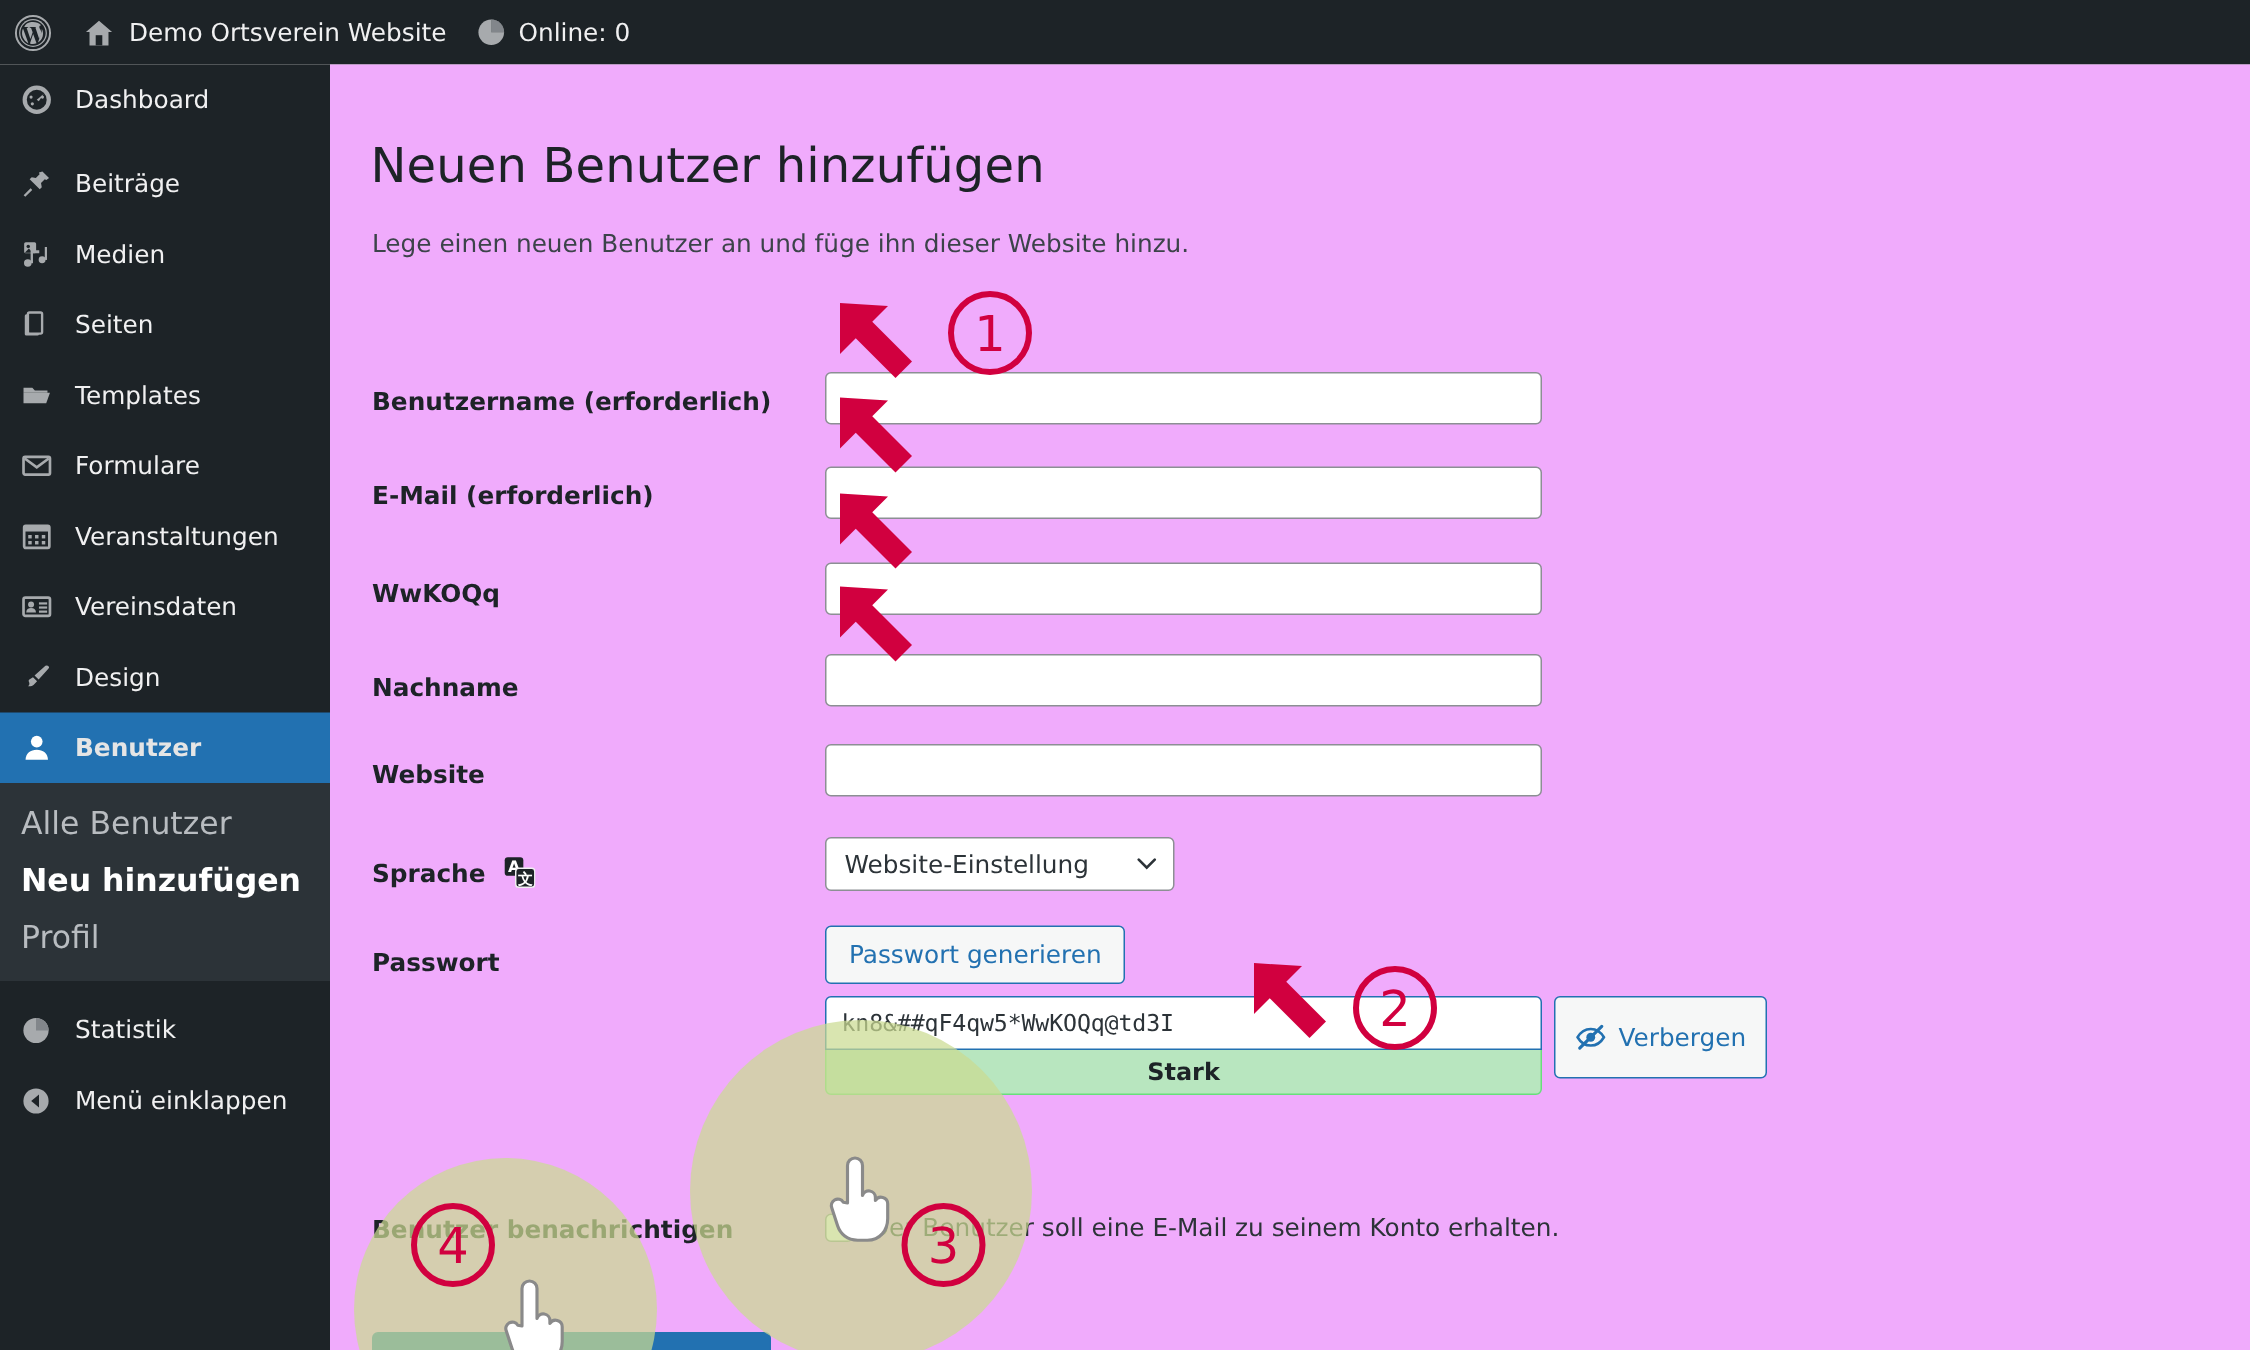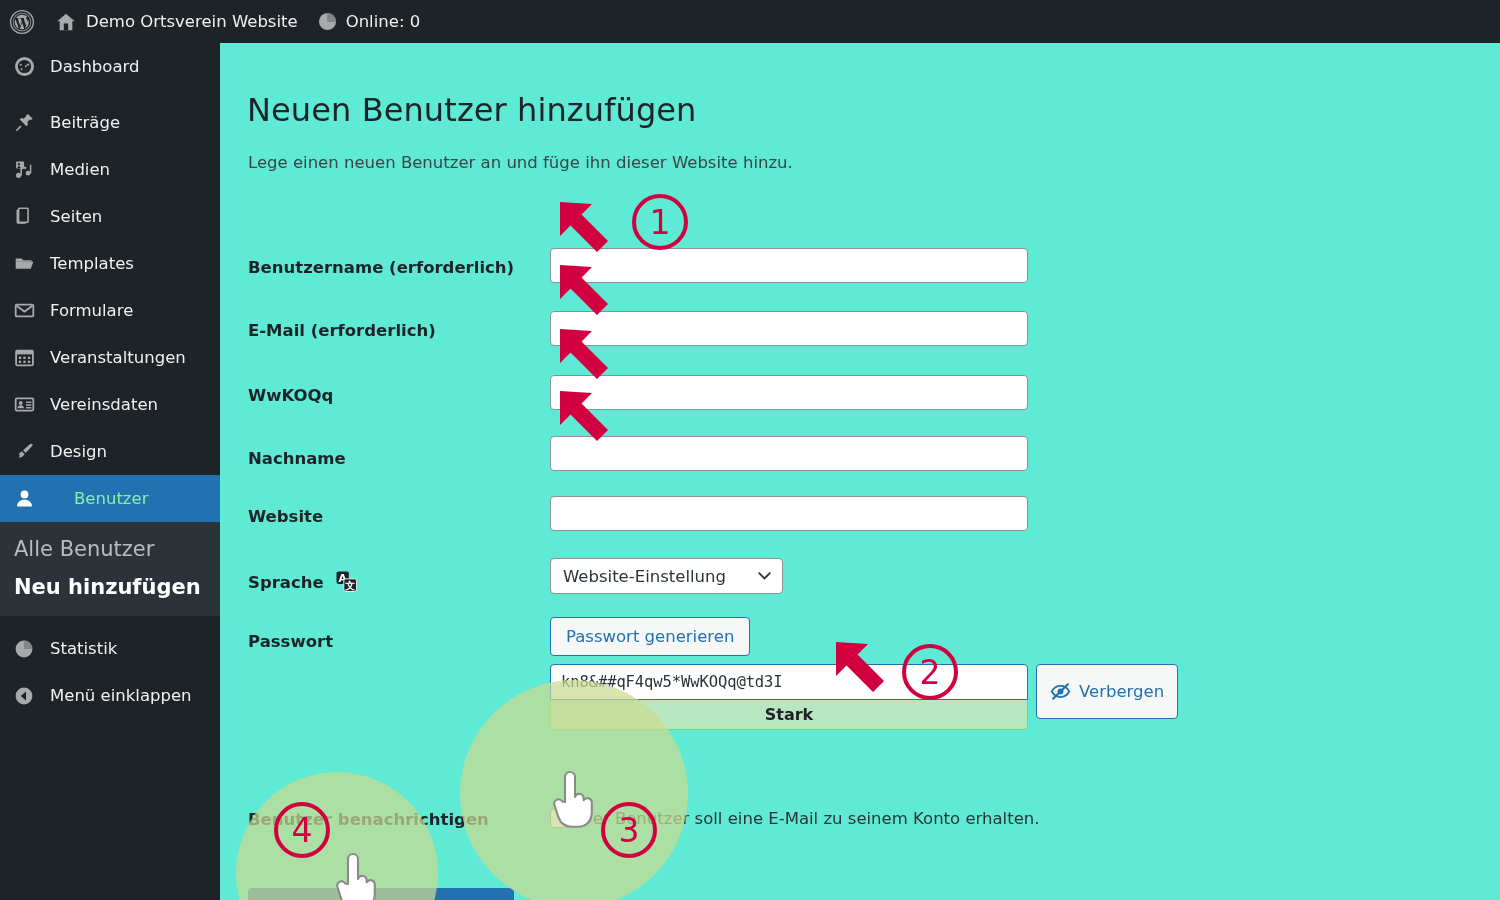--- a/index.html
+++ b/index.html
@@ -44,37 +44,37 @@
     position: relative;
   }
   .menu-item .mi-ico {
     width: 26px; min-width: 26px; height: 22px;
     display: flex; align-items: center; justify-content: flex-start;
     margin-right: 10px;
   }
   .menu-item .mi-ico svg { display:block; }
   .menu-item.sep-top { margin-top: 9px; }
   .menu-item.current {
-    background: #2271b1; color: #86efac; font-weight: 400; gap: 24px;
+    background: #2271b1; color: #e5e5e5; font-weight: 700;
   }
   .menu-item.current::after {
     content: ""; position: absolute; right: -8px; top: 50%;
     margin-top: -8px; border: 8px solid transparent;
     border-right-color: #f0f0f1; border-left: 0;
   }
   .submenu { background: #2c3338; padding: 8px 0 10px; }
   .submenu-item {
     padding: 7px 0 7px 14px;
     font-size: 21px; color: #b8bcc0;
   }
   .submenu-item.active { color: #fff; font-weight: 700; }
   .menu-gap { height: 9px; }
 
   
-  .content { position: absolute; top: 43px; left: 220px; width: 1280px; height: 857px; background: #5eead4; }
+  .content { position: absolute; top: 43px; left: 220px; width: 1280px; height: 857px; background: #f0abfc; }
   .page-title {
     position: absolute; left: 27px; top: 27px;
     font-size: 32px; font-weight: 400; color: #1d2327;
     letter-spacing: .1px;
   }
   .page-desc {
     position: absolute; left: 28px; top: 93px;
     font-size: 16.5px; color: #3c434a;
   }
 
@@ -325,20 +325,23 @@
       </span>
       <span>Benutzer</span>
     </div>
 
     <div class="submenu">
       <div class="submenu-item">
         <span>Alle Benutzer</span>
       </div>
       <div class="submenu-item active">
         <span>Neu hinzufügen</span>
+      </div>
+      <div class="submenu-item">
+        <span>Profil</span>
       </div>
     </div>
 
     <div class="menu-gap"></div>
 
     <div class="menu-item">
       <span class="mi-ico">
         <svg width="20" height="20" viewBox="0 0 20 20">
             <circle cx="10" cy="10" r="8.4" fill="#a7aaad"></circle>
             <path d="M10 10 V1.6 A8.4 8.4 0 0 1 18.4 10 Z" fill="#82868b"></path>

